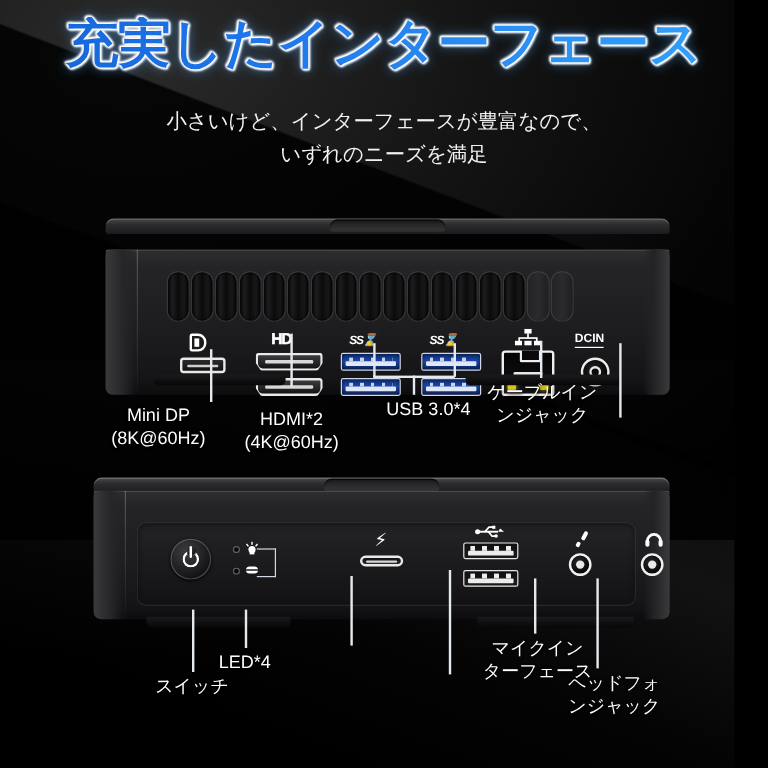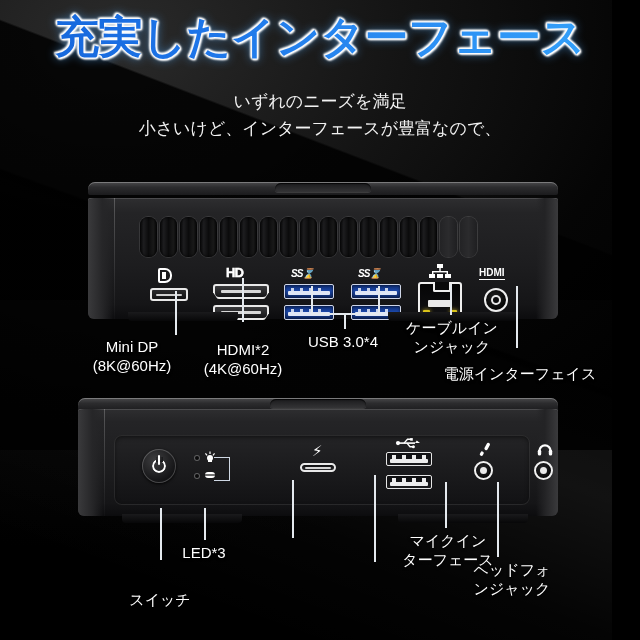--- a/index.html
+++ b/index.html
@@ -90,21 +90,21 @@
     background:linear-gradient(180deg,rgba(255,255,255,.22),rgba(255,255,255,.02));
   }
   .dev-foot {
     position:absolute; bottom:-7px; height:9px;
     background:linear-gradient(180deg,#1a1a1c,#070708);
     border-radius:0 0 4px 4px;
   }
 
   
   #rear { left:88px; top:182px; width:470px; height:132px; }
-  #rear .dev-body { top:16px; height:121px; }
+  #rear .dev-body { top:26px; height:121px; }
 
   .vents { position:absolute; left:52px; top:19px; display:flex; gap:3px; }
   .vent {
     width:17px; height:40px; border-radius:8px;
     background:linear-gradient(90deg,#0a0a0b 0%,#1d1d1f 22%,#0b0b0c 50%,#191919 78%,#070708 100%);
     box-shadow:inset 0 0 3px #000, 0 0 0 1px rgba(255,255,255,.10);
   }
   .vent.blank {
     background:linear-gradient(90deg,#232325,#2b2b2d 50%,#1f1f21);
     box-shadow:0 0 0 1px rgba(255,255,255,.12);
@@ -223,22 +223,22 @@
 </head>
 <body>
 
 <div id="page">
 
   <div class="bg-wedge"></div>
   <div class="bg-wedge2"></div>
 
   <div class="title">充実したインターフェース</div>
   <div class="subtitle">
+    <div>小さいけど、インターフェースが豊富なので、</div>
     <div>いずれのニーズを満足</div>
-    <div>小さいけど、インターフェースが豊富なので、</div>
   </div>
 
   <div class="device" id="rear">
     <div class="dev-top">
       <div class="dev-notch"></div>
     </div>
     <div class="dev-body">
       <div class="bevel-l"></div>
       <div class="bevel-r"></div>
       <div class="edge-line" style="left:26px"></div>
@@ -301,48 +301,47 @@
           <rect x="8" y="10" width="6" height="4" fill="#fff"></rect>
           <rect x="16" y="10" width="6" height="4" fill="#fff"></rect>
         </svg>
         <div id="lan">
           <div class="slot"></div>
           <div class="pins"></div>
           <div class="led-l"></div>
           <div class="led-r"></div>
         </div>
 
-        <div class="dcin-glyph">HDMI</div>
+        <div class="dcin-glyph">DCIN</div>
         <div id="dcin"></div>
       </div>
     </div>
     <div class="dev-foot" style="left:40px;width:110px"></div>
     <div class="dev-foot" style="left:300px;width:130px"></div>
   </div>
 
   <div class="lead" style="left:175px;top:291px;height:44px"></div>
   <div class="cap c" style="left:62px;top:337px;width:140px">Mini DP
 (8K@60Hz)</div>
 
   <div class="lead" style="left:242px;top:278px;height:44px"></div>
   <div class="cap c" style="left:168px;top:340px;width:150px">HDMI*2
 (4K@60Hz)</div>
 
   <div class="lead" style="left:311px;top:286px;height:28px"></div>
   <div class="lead" style="left:378px;top:286px;height:28px"></div>
   <div class="lead-h" style="left:311px;top:313px;width:68px"></div>
   <div class="lead" style="left:344px;top:313px;height:16px"></div>
-  <div class="cap c" style="left:282px;top:332px;width:122px">USB 3.0*4</div>
+  <div class="cap c" style="left:296px;top:332px;width:122px">USB 3.0*4</div>
 
   <div class="lead" style="left:450px;top:284px;height:31px"></div>
   <div class="cap c" style="left:400px;top:318px;width:104px">ケーブルイン
 ンジャック</div>
 
   <div class="lead" style="left:516px;top:286px;height:62px"></div>
-  <div class="cap c" style="left:438px;top:364px;width:164px">電源インターフェイス</div>
 
   <div class="device" id="front">
     <div class="dev-top">
       <div class="dev-notch"></div>
     </div>
     <div class="dev-body">
       <div class="bevel-l"></div>
       <div class="bevel-r"></div>
       <div class="edge-line" style="left:26px"></div>
 
@@ -402,24 +401,24 @@
           <rect x="11.8" y="8.6" width="3.4" height="6" rx="1.7" fill="#fff"></rect>
         </svg>
         <div class="jack" id="hp"></div>
       </div>
     </div>
     <div class="dev-foot" style="left:44px;width:120px"></div>
     <div class="dev-foot" style="left:320px;width:130px"></div>
   </div>
 
   <div class="lead" style="left:160px;top:508px;height:52px"></div>
-  <div class="cap c" style="left:108px;top:590px;width:104px">スイッチ</div>
+  <div class="cap c" style="left:108px;top:563px;width:104px">スイッチ</div>
 
   <div class="lead" style="left:204px;top:508px;height:32px"></div>
-  <div class="cap c" style="left:158px;top:543px;width:92px">LED*3</div>
+  <div class="cap c" style="left:158px;top:543px;width:92px">LED*4</div>
 
   <div class="lead" style="left:292px;top:480px;height:58px"></div>
 
   <div class="lead" style="left:374px;top:475px;height:87px"></div>
 
   <div class="lead" style="left:445px;top:482px;height:46px"></div>
   <div class="cap c" style="left:398px;top:531px;width:100px">マイクイン
 ターフェース</div>
 
   <div class="lead" style="left:497px;top:482px;height:75px"></div>

